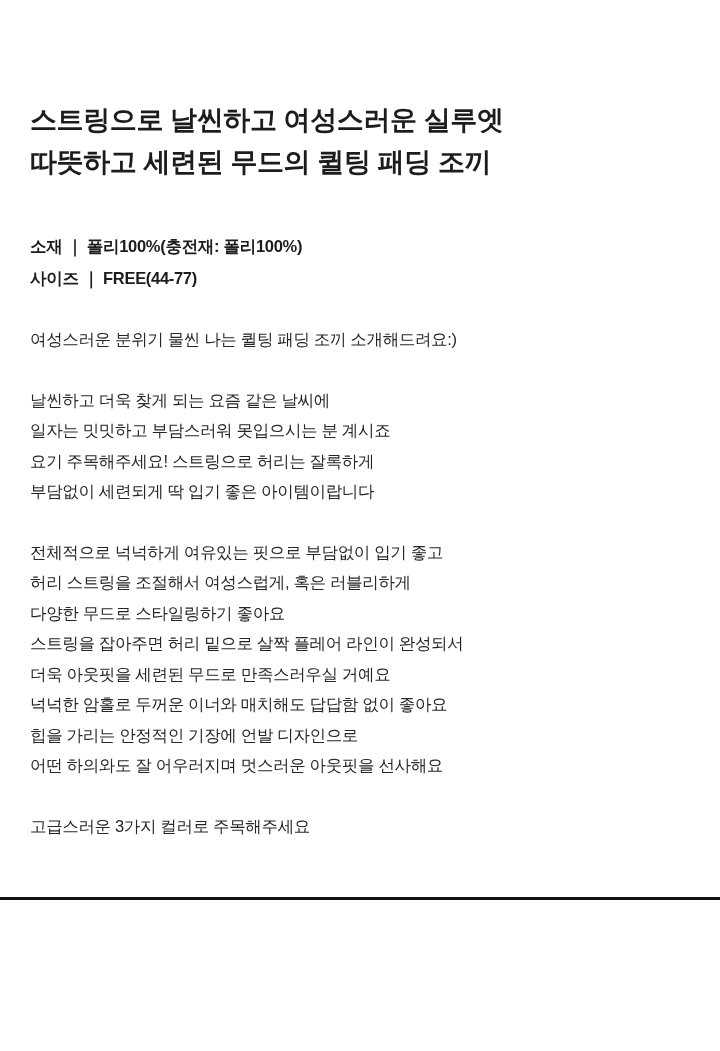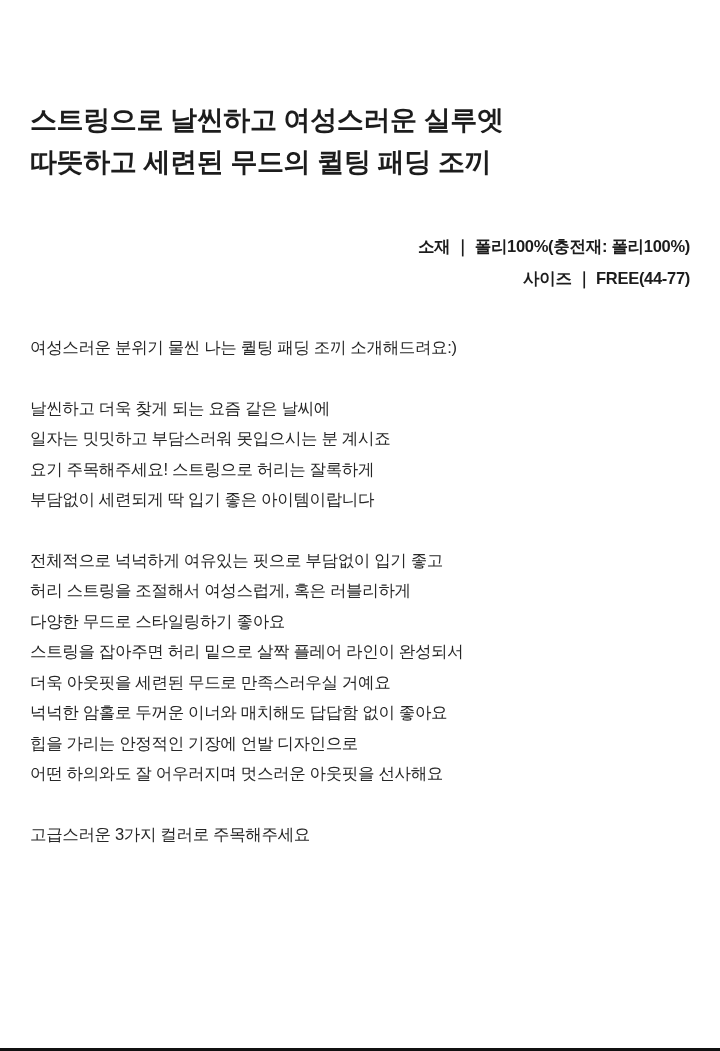--- a/index.html
+++ b/index.html
@@ -9,51 +9,50 @@
   body {
     width: 720px;
     height: 1051px;
     background: #ffffff;
     font-family: "Liberation Sans", sans-serif;
     color: #222222;
     -webkit-font-smoothing: antialiased;
   }
   .page {
     width: 720px;
-    height: 1051px;
+    height: 900px;
     box-sizing: border-box;
     padding: 100px 30px 0 30px;
     position: relative;
     overflow: hidden;
   }
   .headline {
     font-size: 27px;
     font-weight: bold;
     line-height: 1.55;
     letter-spacing: -0.4px;
     color: #1c1c1c;
     margin: 0;
   }
   .headline .line {
     display: block;
   }
   .spec {
     margin-top: 46px;
-    text-align: right;
   }
   .spec .line {
     display: block;
     font-size: 16.5px;
     font-weight: bold;
     line-height: 1.95;
     letter-spacing: -0.3px;
     color: #1c1c1c;
   }
   .body-block {
-    margin-top: 38px;
+    margin-top: 30px;
   }
   .para {
     margin: 0 0 30px 0;
   }
   .para:last-child {
     margin-bottom: 0;
   }
   .para .line {
     display: block;
     font-size: 16.5px;

